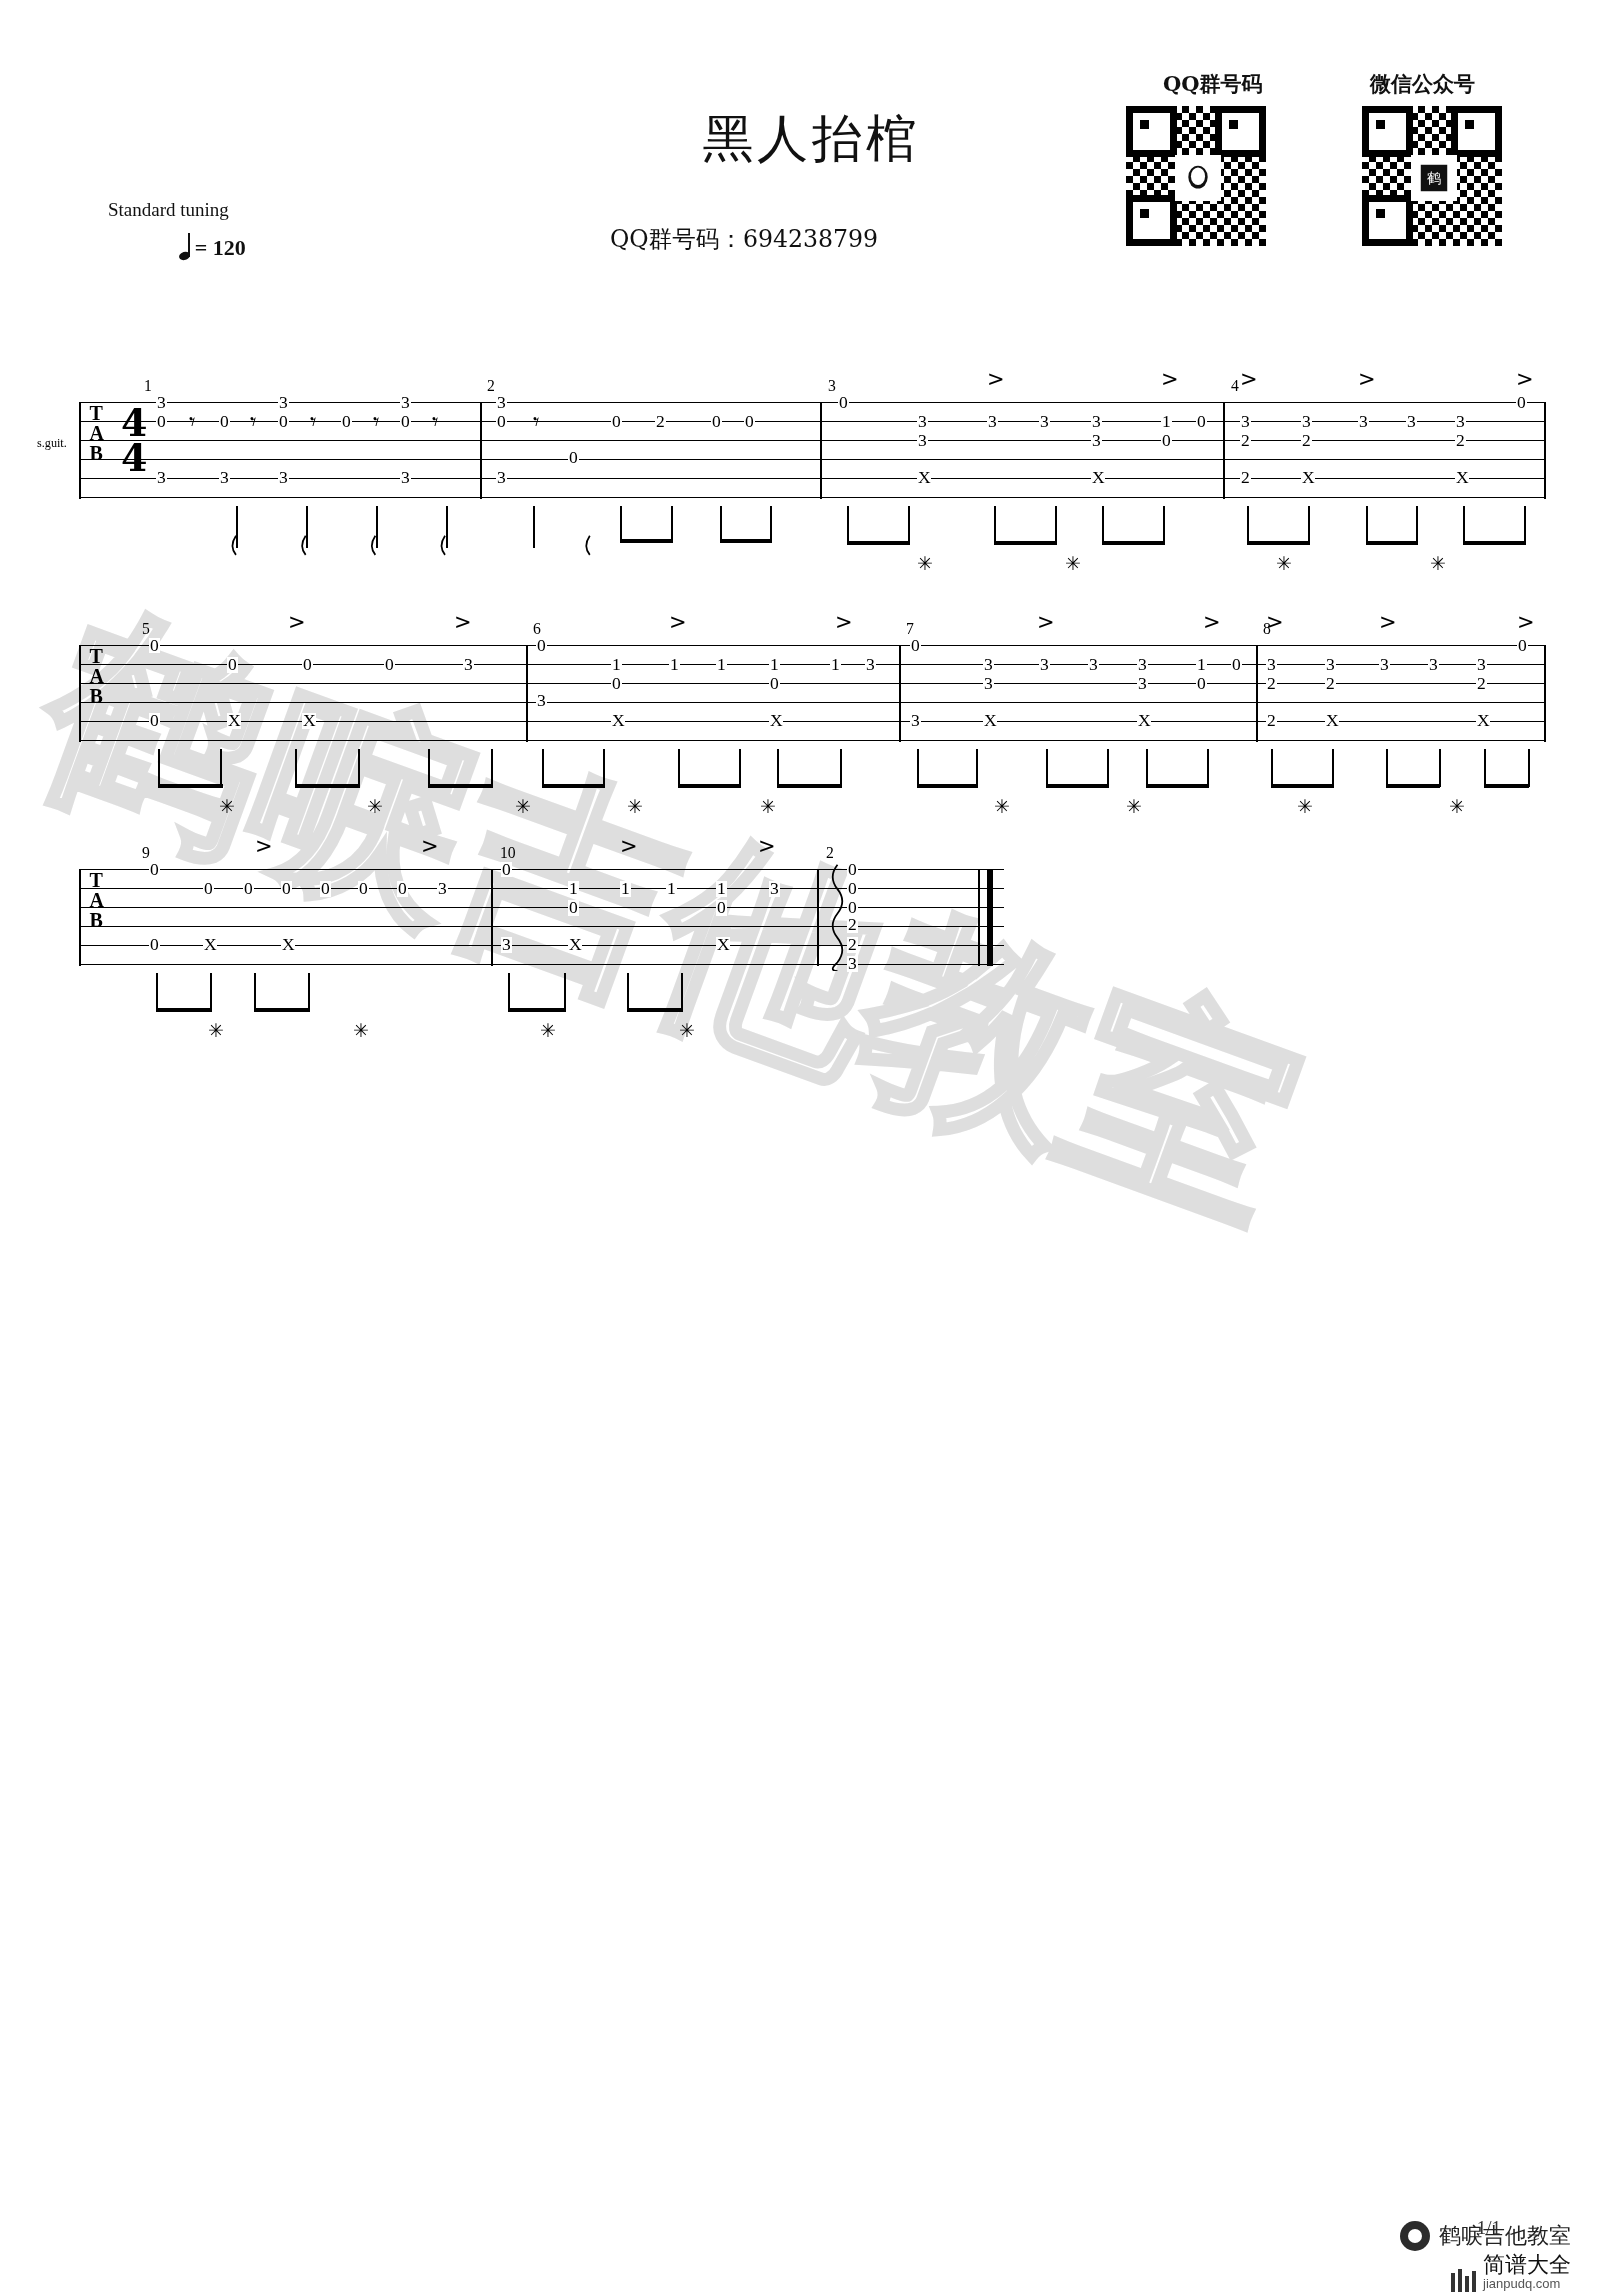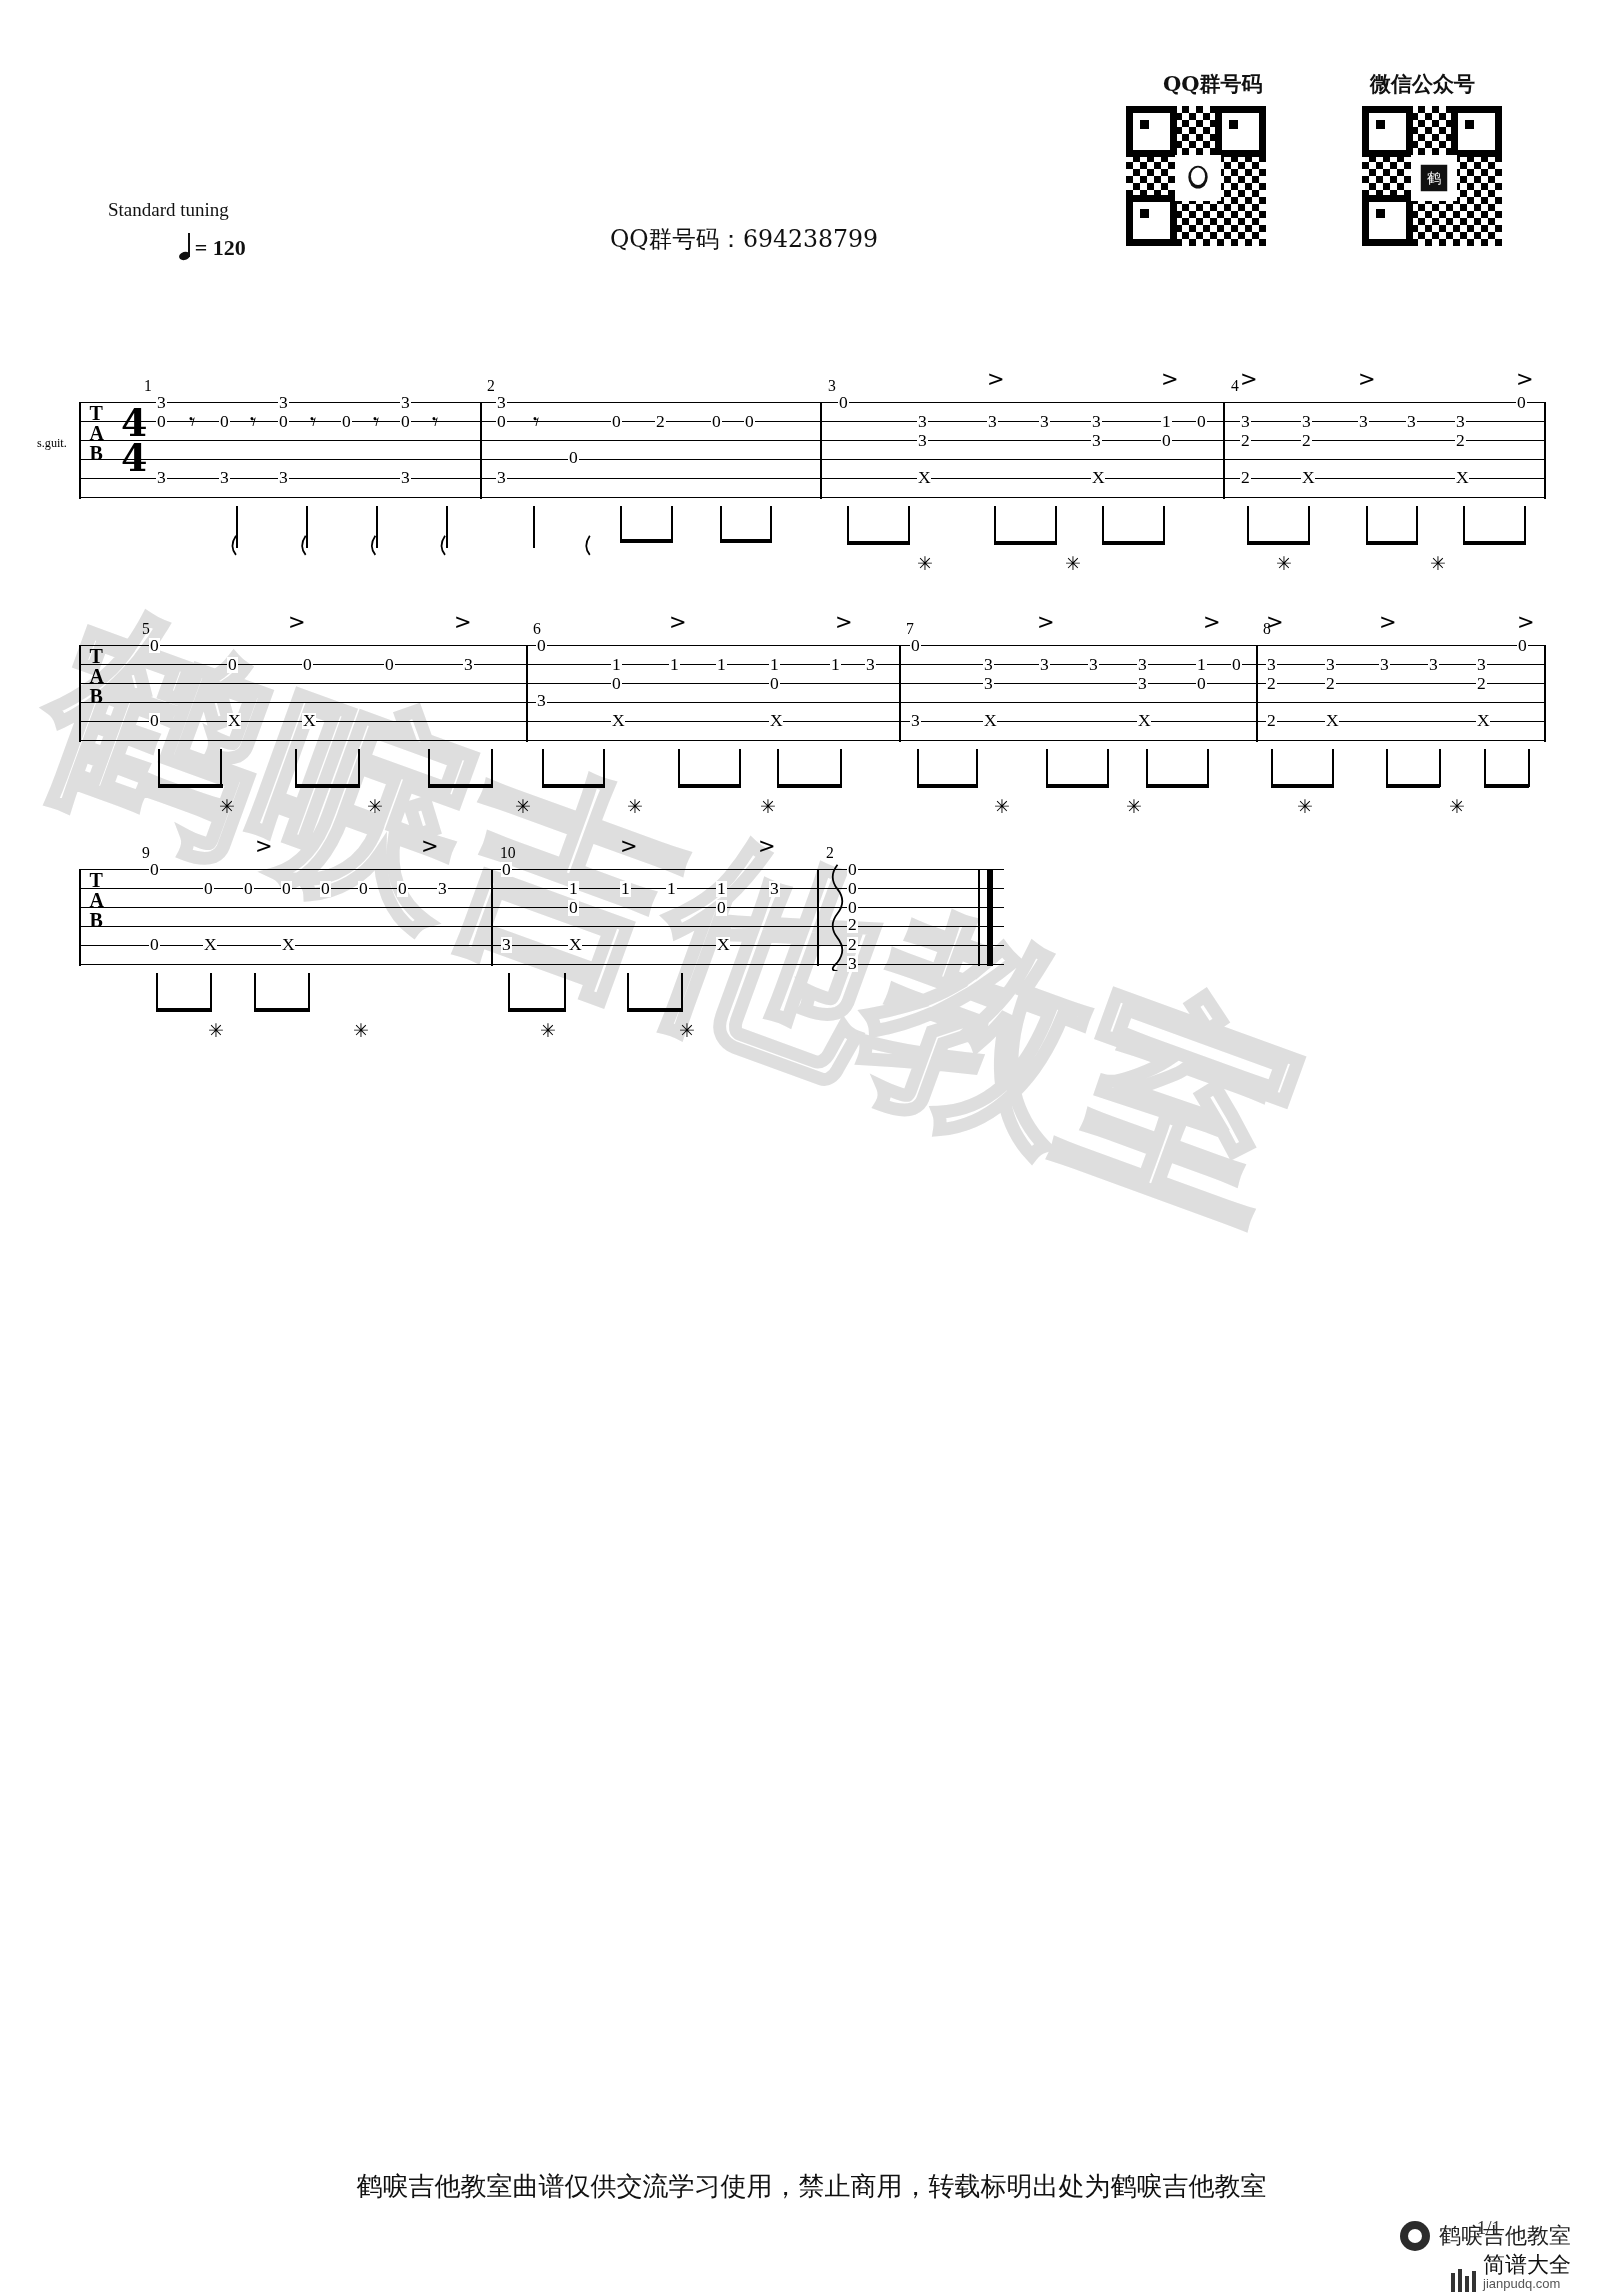--- a/index.html
+++ b/index.html
@@ -106,20 +106,21 @@
   .jp .bars{display:flex;gap:2.6px;align-items:flex-end;height:23px;}
   .jp .bars i{display:block;width:4.4px;background:#333;}
   .jp .jtext{font-size:22px;color:#111;font-family:"DejaVu Serif", serif;line-height:22px;}
   .jp .jurl{font-size:13px;color:#555;font-family:"Liberation Sans", sans-serif;}
 </style>
 </head>
 <body>
 
 <div class="page">
 
+  <div class="title">黑人抬棺</div>
   <div class="sub1">QQ群号码：694238799</div>
   <div class="tuning">Standard tuning</div>
   <div class="tempo">
     <span class="note"></span><span>= 120</span>
   </div>
 
   <div class="qrlabel" style="left:1163px;top:70px;">QQ群号码</div>
   <div class="qrlabel" style="left:1370px;top:70px;">微信公众号</div>
 
   <div class="qr" style="left:1126px;top:106px;">
@@ -480,21 +481,20 @@
     </svg>
     <div class="num" style="left:768px;top:10.5px;">0</div>
     <div class="num" style="left:768px;top:30px;">0</div>
     <div class="num" style="left:768px;top:49px;">0</div>
     <div class="num" style="left:768px;top:66px;">2</div>
     <div class="num" style="left:768px;top:86px;">2</div>
     <div class="num" style="left:768px;top:105px;">3</div>
   </div>
 
   <div class="footer">
-    <div>鹤唳吉他教室曲谱仅供交流学习使用，禁止商用，转载标明出处为鹤唳吉他教室</div>
   </div>
 
   <div class="pagenum">1/1</div>
 
   <div class="brand">
     <span class="circle"></span>
     <span class="btext">鹤唳吉他教室</span>
   </div>
 
   <div class="jp">

